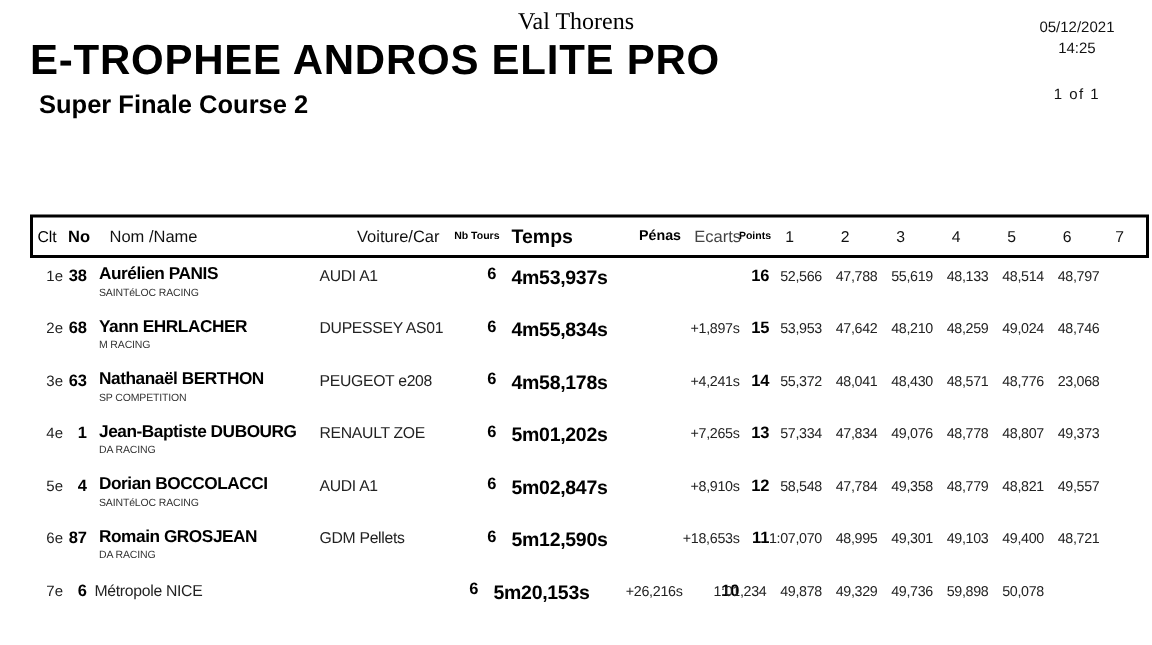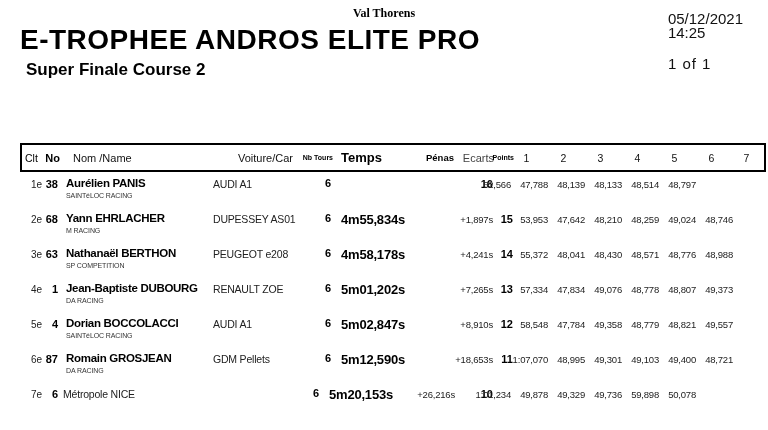--- a/index.html
+++ b/index.html
@@ -11,34 +11,34 @@
     background: #fff;
     font-family: "Liberation Sans", sans-serif;
     color: #000;
     overflow: hidden;
   }
   
   .location {
     position: absolute; top: 6px; left: 0; width: 100%;
     text-align: center;
     font-family: "Liberation Serif", serif;
-    font-weight: bold; font-size: 12px;
+    font-weight: normal; font-size: 16px;
   }
   .title {
     position: absolute; top: 24px; left: 20px;
     font-size: 28px; font-weight: bold; letter-spacing: 0.5px;
     white-space: nowrap;
   }
   .subtitle {
     position: absolute; top: 60px; left: 26px;
     font-size: 17px; font-weight: bold;
   }
   .meta {
     position: absolute; top: 12px; right: 25px;
-    text-align: left; font-size: 15px; line-height: 14px; color: #111;
+    text-align: center; font-size: 10px; line-height: 14px; color: #111;
   }
   .meta .page-num { letter-spacing: 1px; margin-top: 17px; }
   
   .results {
     position: absolute; left: 20px; top: 143px; width: 738px;
   }
   .grid {
     display: grid;
     grid-template-columns: 22px 16px 150px 111px 12px 90px 34px 38px 20px 37px 37px 37px 37px 37px 37px 23px;
     width: 746px;
@@ -115,26 +115,27 @@
     <div id="rows-container">
       <div class="grid trow">
         <div class="c-clt">1e</div>
         <div class="c-no">38</div>
         <div class="c-name">
           <div class="c-driver">Aurélien PANIS</div>
           <div class="c-team">SAINTéLOC RACING</div>
         </div>
         <div class="c-car">AUDI A1</div>
         <div class="c-tours">6</div>
+        <div class="c-temps">4m53,937s</div>
         <div class="c-penas"></div>
         <div class="c-ecarts"></div>
         <div class="c-points">16</div>
         <div class="c-lap">52,566</div>
         <div class="c-lap">47,788</div>
-        <div class="c-lap">48,139</div>
+        <div class="c-lap">55,619</div>
         <div class="c-lap">48,133</div>
         <div class="c-lap">48,514</div>
         <div class="c-lap">48,797</div>
         <div class="c-lap"></div>
       </div>
 
       <div class="grid trow">
         <div class="c-clt">2e</div>
         <div class="c-no">68</div>
         <div class="c-name">
@@ -167,21 +168,21 @@
         <div class="c-tours">6</div>
         <div class="c-temps">4m58,178s</div>
         <div class="c-penas"></div>
         <div class="c-ecarts">+4,241s</div>
         <div class="c-points">14</div>
         <div class="c-lap">55,372</div>
         <div class="c-lap">48,041</div>
         <div class="c-lap">48,430</div>
         <div class="c-lap">48,571</div>
         <div class="c-lap">48,776</div>
-        <div class="c-lap">48,988</div>
+        <div class="c-lap">23,068</div>
         <div class="c-lap"></div>
       </div>
 
       <div class="grid trow">
         <div class="c-clt">4e</div>
         <div class="c-no">1</div>
         <div class="c-name">
           <div class="c-driver">Jean-Baptiste DUBOURG</div>
           <div class="c-team">DA RACING</div>
         </div>

